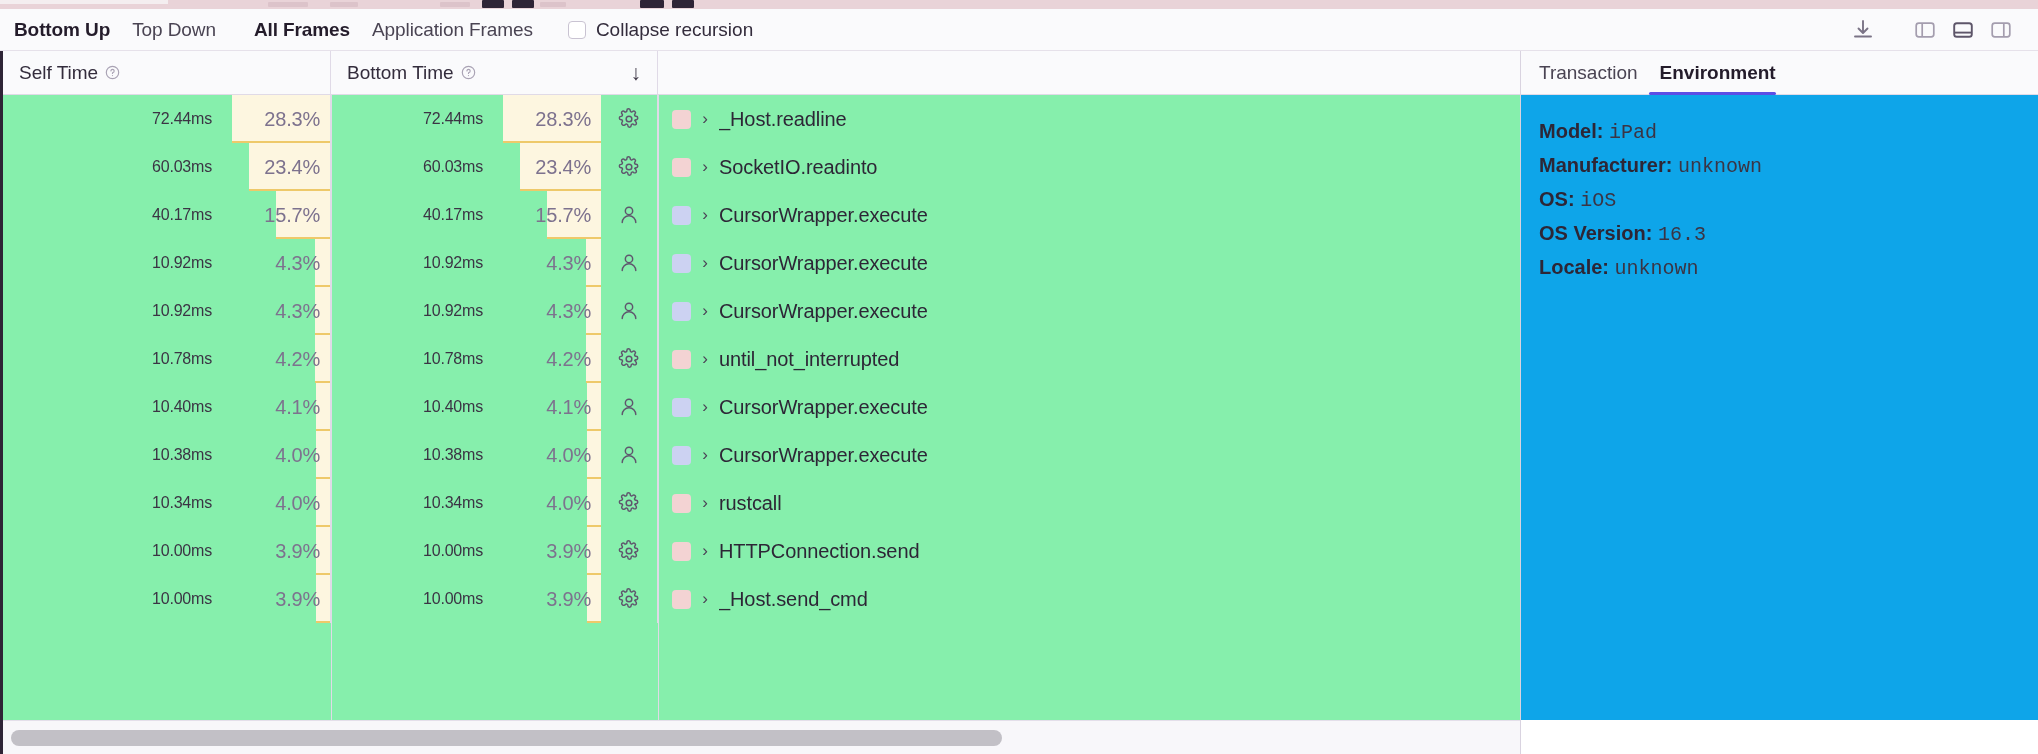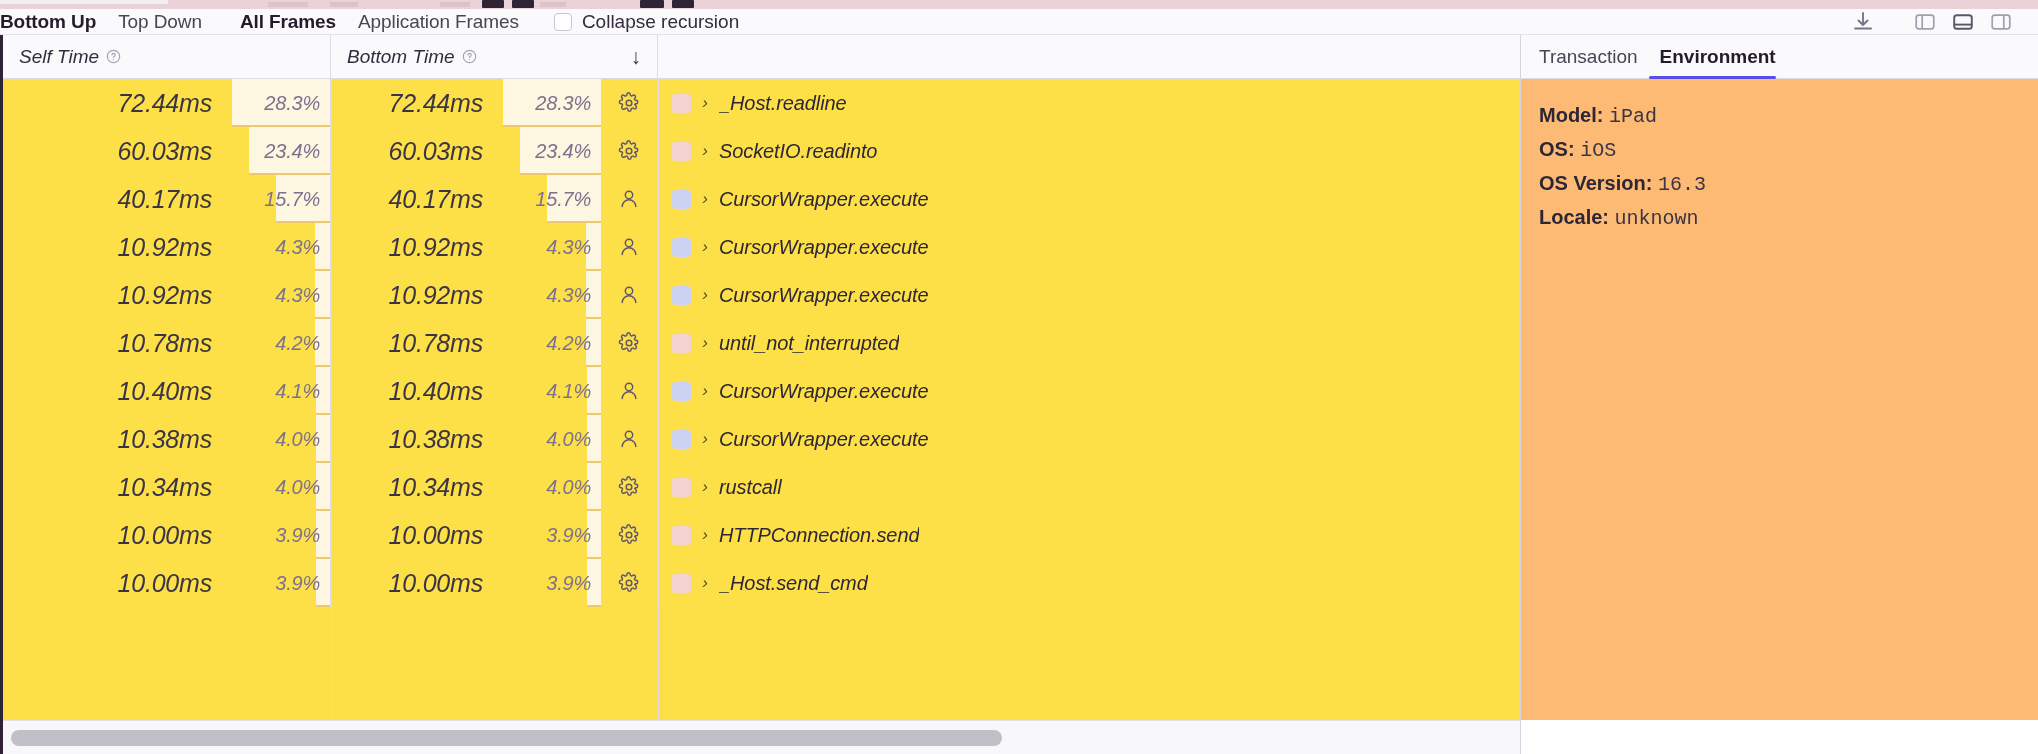--- a/index.html
+++ b/index.html
@@ -39,26 +39,27 @@
   .flame-sliver .fs-blk {
     position: absolute; top: 0; height: 8px; background: #2e2436; border-radius: 1px;
   }
   .flame-sliver .fs-faint {
     position: absolute; top: 2px; height: 5px; background: #dcc3ca; border-radius: 1px;
   }
 
   
   .toolbar {
     position: relative;
-    height: 26px;
+    height: 42px;
     flex: 0 0 auto;
     background: #fafafc;
     border-bottom: 1px solid #e6e1ea;
     display: flex;
     align-items: center;
+    padding-left: 14px;
     padding-right: 18px;
   }
   .toolbar-left { display: flex; align-items: center; gap: 0; }
 
   .tab {
     position: relative;
     font-size: 19px;
     line-height: 42px;
     color: #4a4453;
     padding: 0 11px;
@@ -111,25 +112,24 @@
 
   
   .body-row { flex: 1 1 auto; display: flex; min-height: 0; }
 
   .table-pane {
     position: relative;
     width: 1521px;
     flex: 0 0 1521px;
     display: flex;
     flex-direction: column;
-    background: #fde047;
+    background: #86efac;
     border-left: 3px solid #2e2436;
     border-right: 1px solid #d9d3e0;
     min-height: 0;
-    font-style: italic;
   }
 
   
   .thead {
     display: flex;
     height: 44px;
     flex: 0 0 auto;
     background: #fafafc;
     border-bottom: 1px solid #e0dae7;
   }
@@ -163,21 +163,21 @@
     display: flex; align-items: stretch;
     border-right: 1px solid #e0dae7;
     position: relative;
   }
   .cell-self  { width: 328px; flex: 0 0 328px; }
   .cell-total { width: 327px; flex: 0 0 327px; }
 
   .ms {
     flex: 1 1 auto;
     display: flex; align-items: center; justify-content: flex-end;
-    font-size: 25px; color: #3b3444;
+    font-size: 16px; color: #3b3444;
     padding-right: 14px;
     letter-spacing: -0.2px;
     padding-left: 28px;
   }
   .pct-slot {
     position: relative;
     width: 104px; flex: 0 0 104px;
     display: flex; align-items: center; justify-content: flex-end;
     padding-right: 10px;
   }
@@ -253,21 +253,21 @@
     position: absolute; left: 4px; top: 0;
     height: 16px; border-radius: 8px;
     background: #c2c0c6;
     cursor: pointer;
   }
 
   
   .sidebar {
     flex: 1 1 auto;
     display: flex; flex-direction: column;
-    background: #fdba74;
+    background: #0ea5e9;
     min-width: 0;
   }
   .side-tabs {
     height: 44px; flex: 0 0 auto;
     background: #fafafc;
     border-bottom: 1px solid #e0dae7;
     display: flex; align-items: center;
     padding-left: 18px;
     gap: 0;
   }
@@ -731,20 +731,21 @@
         <div class="stab">
           <span>Transaction</span>
         </div>
         <div class="stab active">
           <span>Environment</span>
         </div>
       </div>
       <div class="side-body">
         <div id="env-list">
             <div class="kv"><b>Model:</b> <span class="v">iPad</span></div>
+            <div class="kv"><b>Manufacturer:</b> <span class="v">unknown</span></div>
             <div class="kv"><b>OS:</b> <span class="v">iOS</span></div>
             <div class="kv"><b>OS Version:</b> <span class="v">16.3</span></div>
             <div class="kv"><b>Locale:</b> <span class="v">unknown</span></div>
           </div>
       </div>
       <div class="sidebar-bottom-fill"></div>
     </div>
 
   </div>
 </div>

